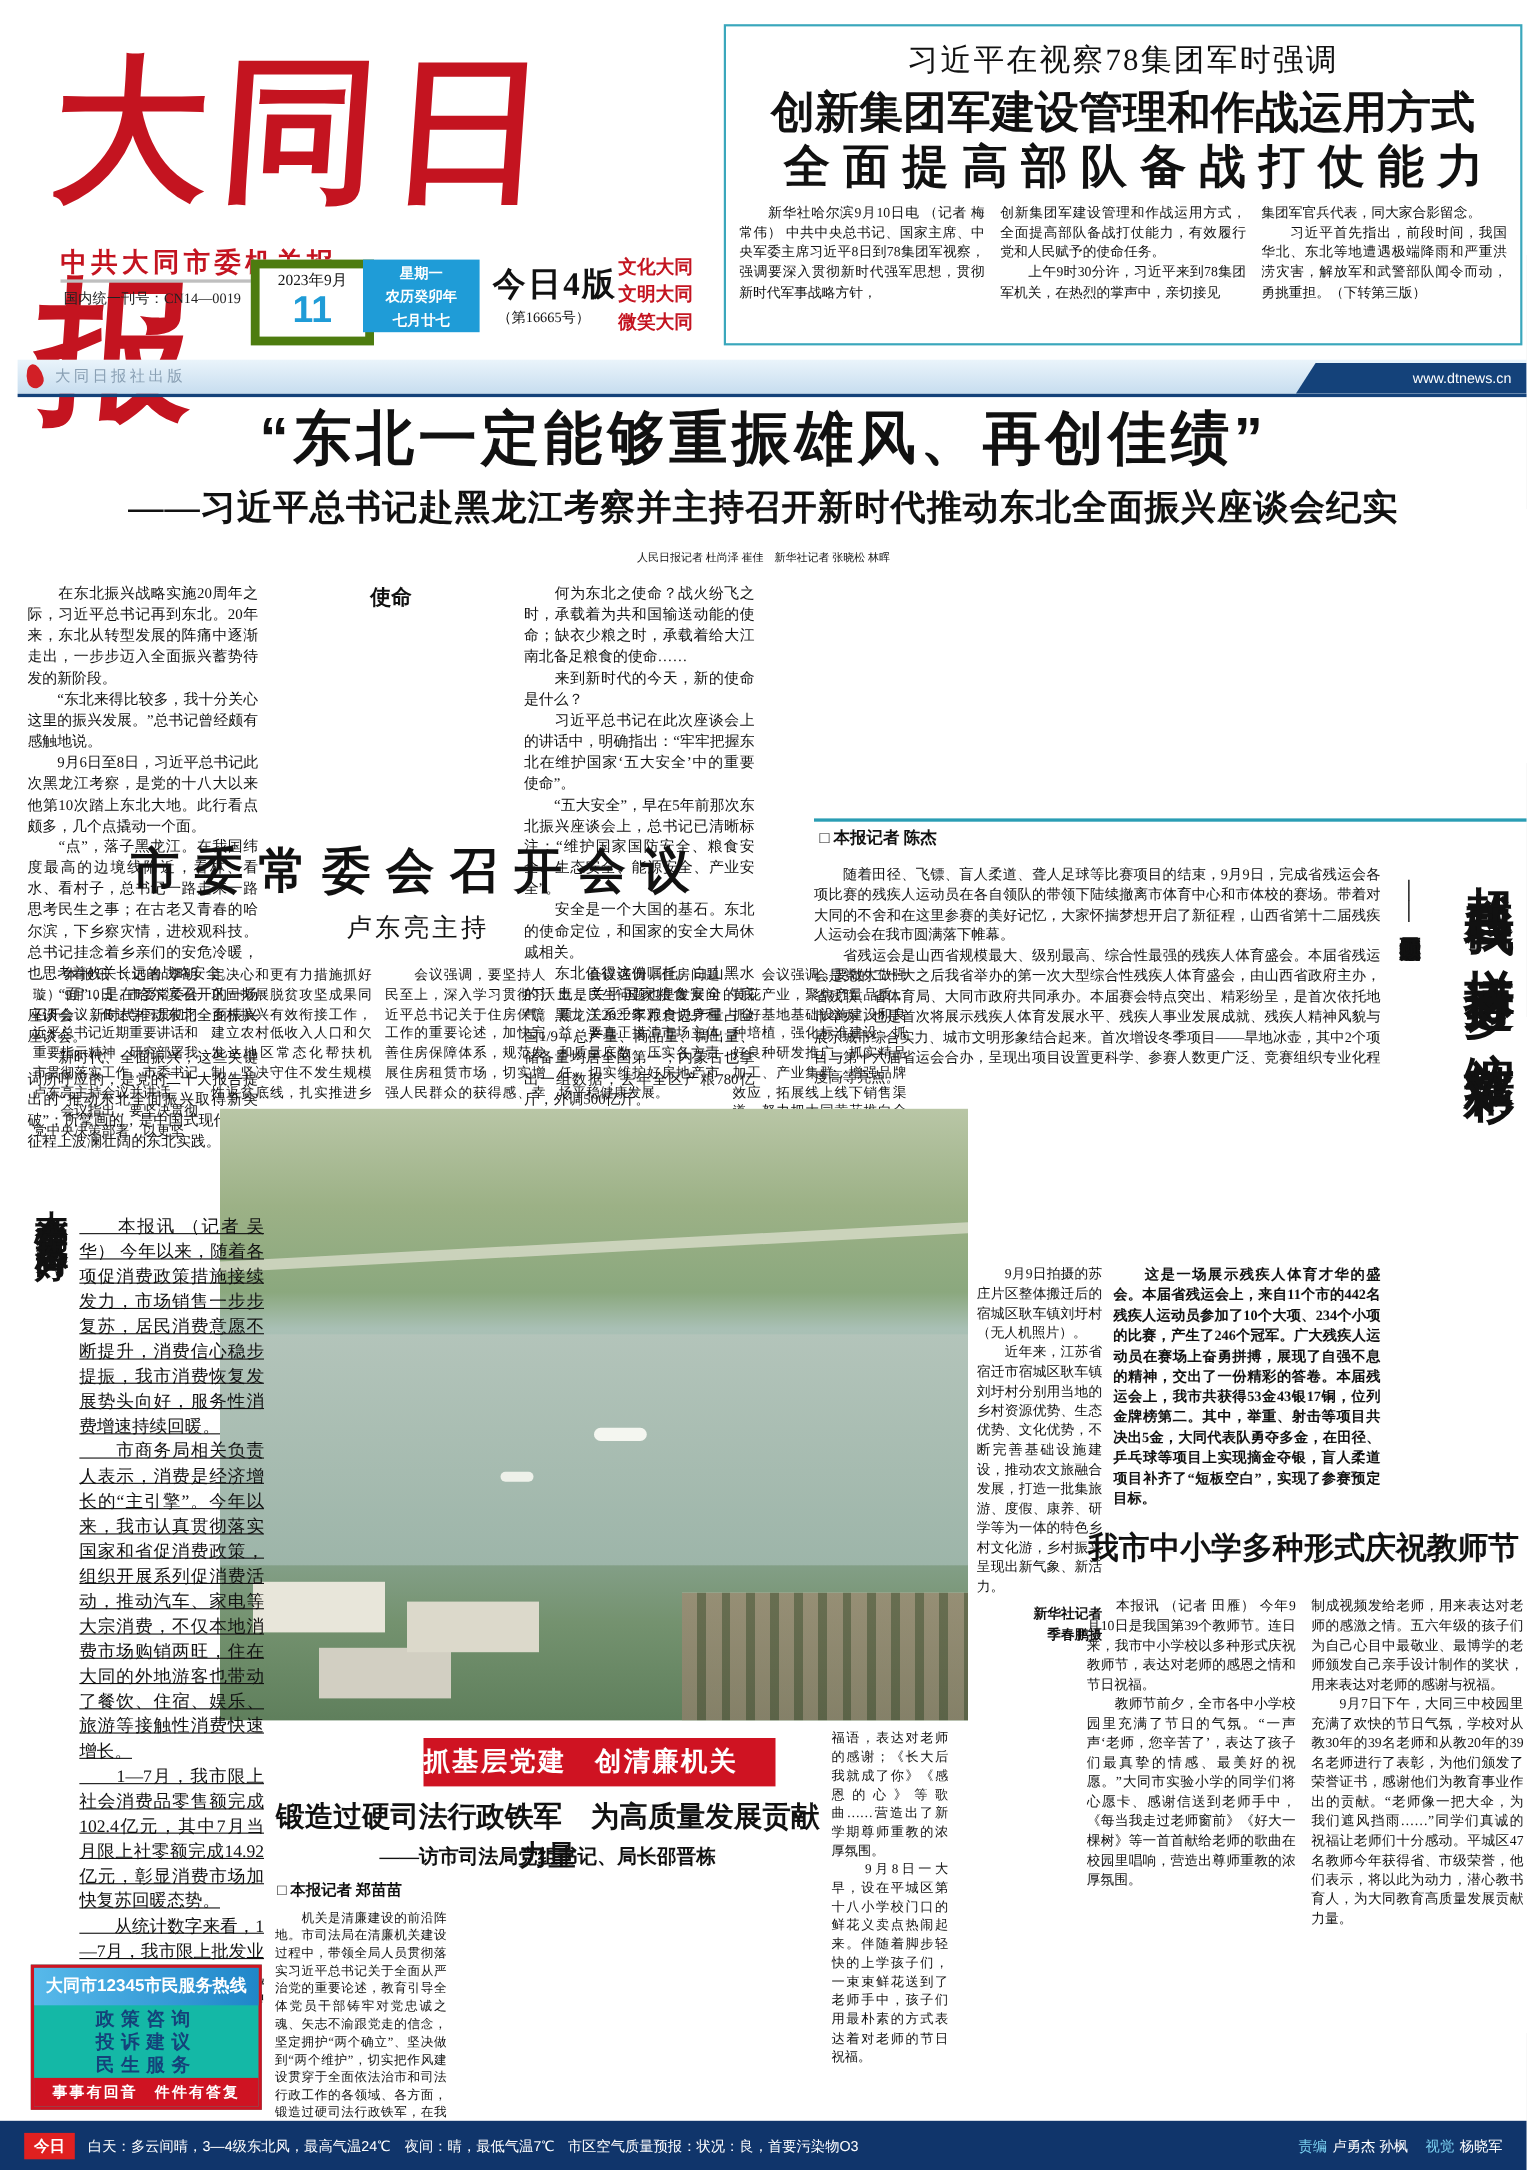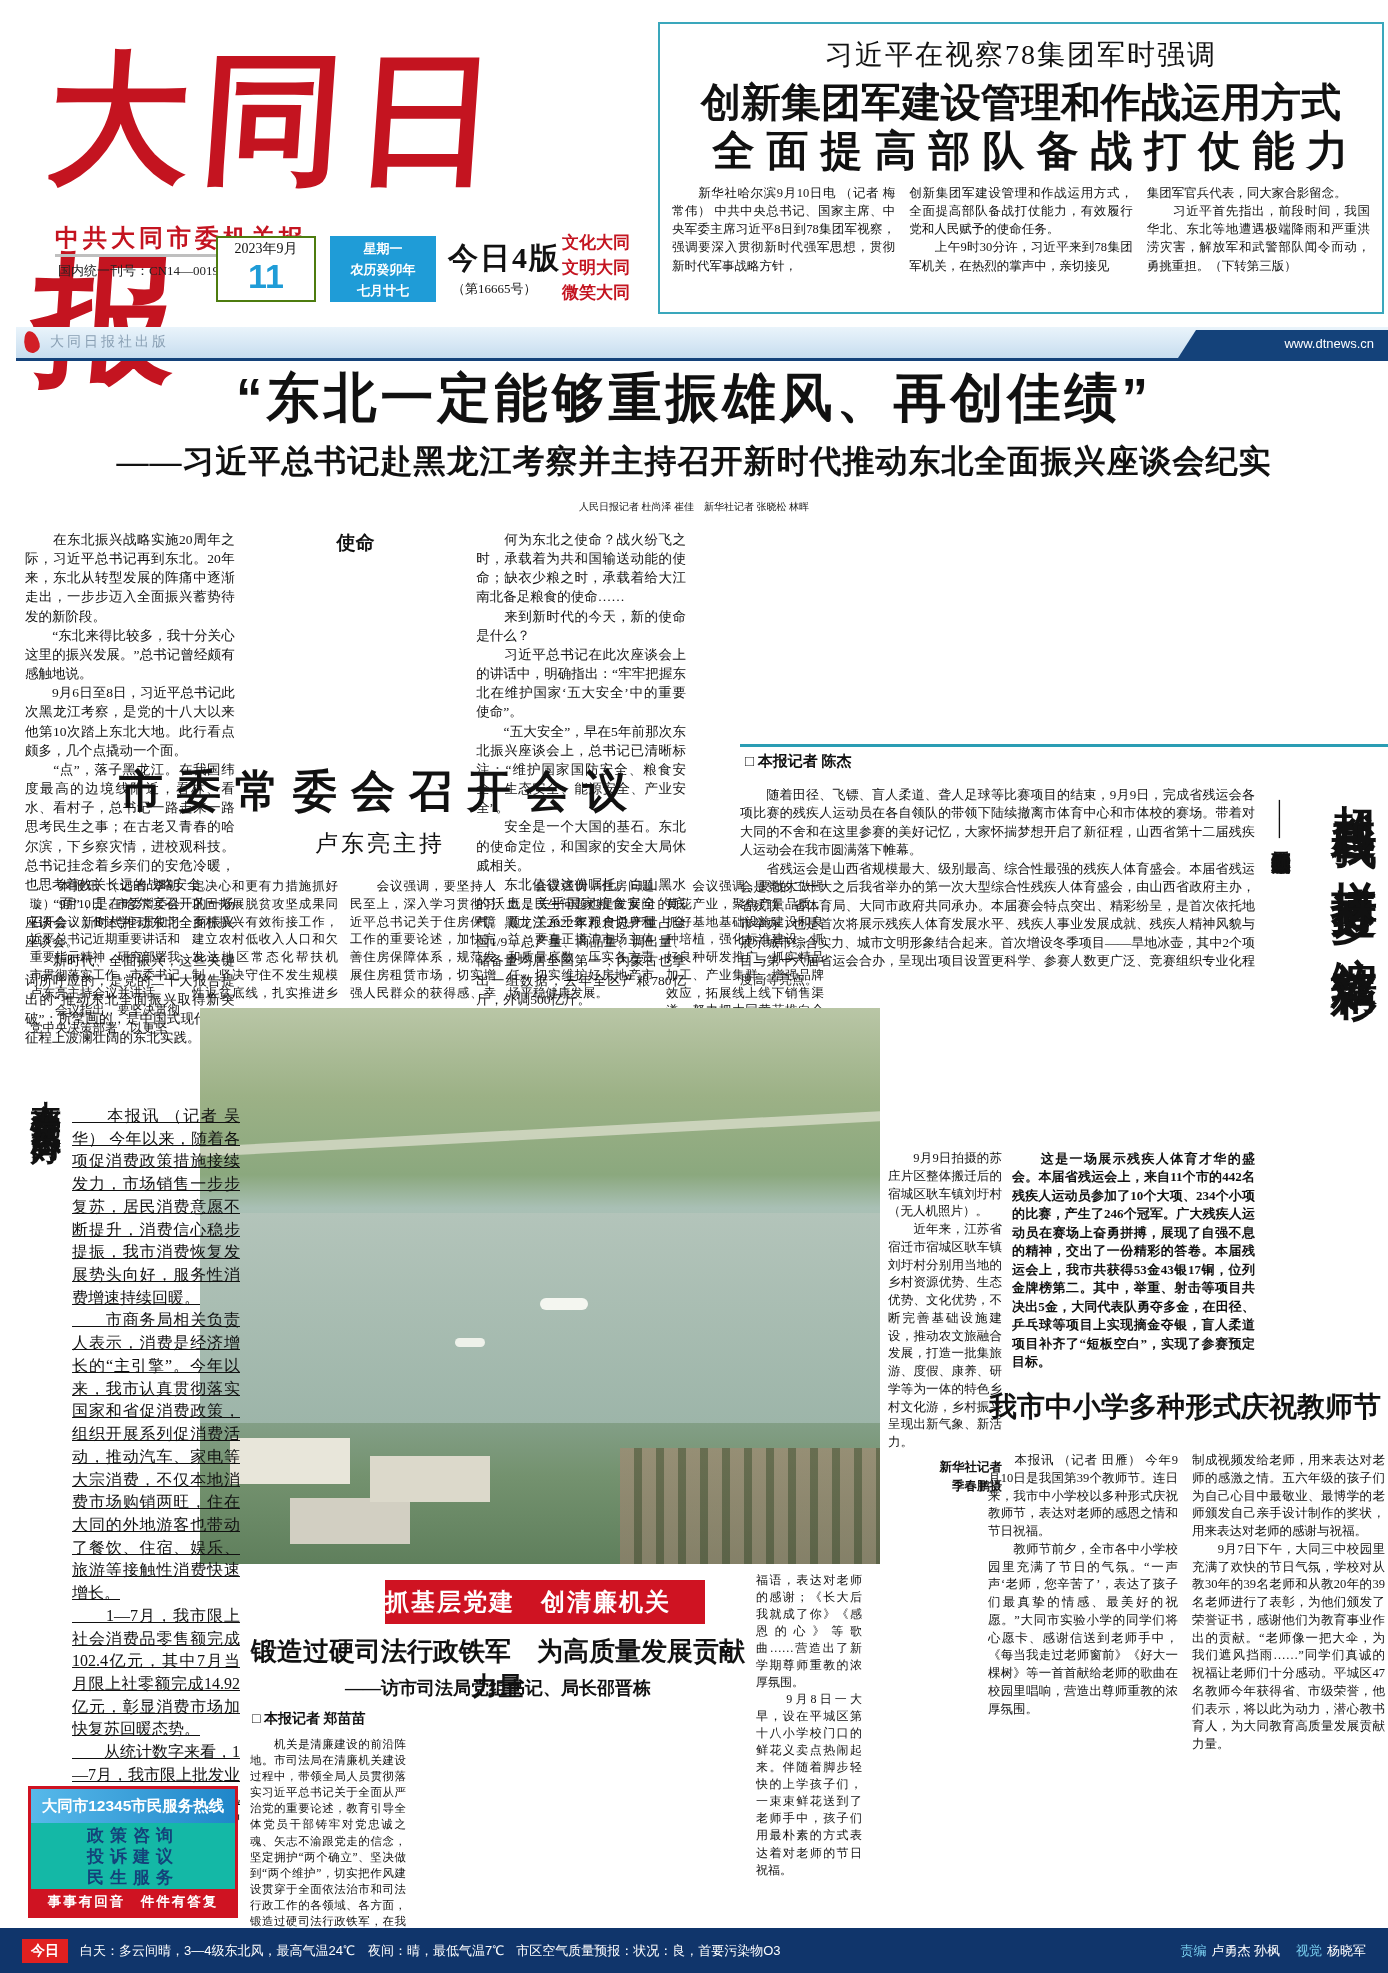--- a/index.html
+++ b/index.html
@@ -8,21 +8,21 @@
   .abs{position:absolute;}
   .body-text{font-size:13.5px;line-height:1.42;text-align:justify;white-space:pre-line;overflow:hidden;}
   .small-text{font-size:12.5px;line-height:1.42;text-align:justify;white-space:pre-line;overflow:hidden;}
   
   .masthead-title{left:48px;top:18px;width:600px;height:200px;color:#c41420;
     font-family:"DejaVu Serif",serif;font-weight:900;font-size:142px;line-height:200px;
     letter-spacing:12px;transform:skewX(-4deg);}
   .organ{left:55px;top:222px;font-size:24px;font-weight:bold;color:#c41420;letter-spacing:4px;}
   .organ-rule{left:55px;top:254px;width:235px;height:3px;background:#bfbfbf;}
   .issn{left:58px;top:262px;font-size:13px;color:#222;}
-  .date-box{left:216px;top:236px;width:96px;height:62px;border:2px solid #4d7c0f;background:#fff;
+  .date-box{left:228px;top:236px;width:96px;height:62px;border:8px solid #4d7c0f;background:#fff;
     text-align:center;}
   .date-box .dmonth{font-size:14px;margin-top:2px;}
   .date-box .dday{font-size:34px;font-weight:bold;color:#1f9cd7;line-height:36px;font-family:"Liberation Sans",sans-serif;}
   .week-box{left:330px;top:236px;width:106px;height:66px;background:#1f9cd7;color:#fff;
     text-align:center;font-weight:bold;font-size:13px;line-height:21px;padding-top:2px;box-sizing:border-box;}
   .edition{left:448px;top:238px;font-size:30px;font-weight:bold;letter-spacing:2px;}
   .issue-no{left:452px;top:280px;font-size:13px;}
   .slogans{left:562px;top:230px;font-size:17px;font-weight:bold;color:#c41420;line-height:25px;white-space:pre-line;}
   
   .top-box{left:658px;top:22px;width:726px;height:292px;border:2px solid #3aa7bc;background:#fff;box-sizing:border-box;}

